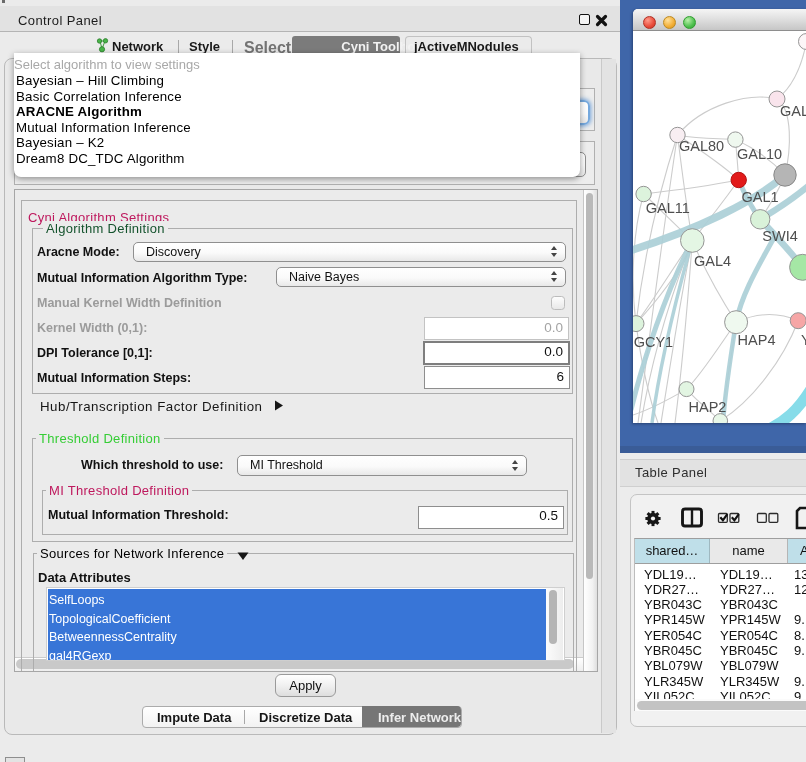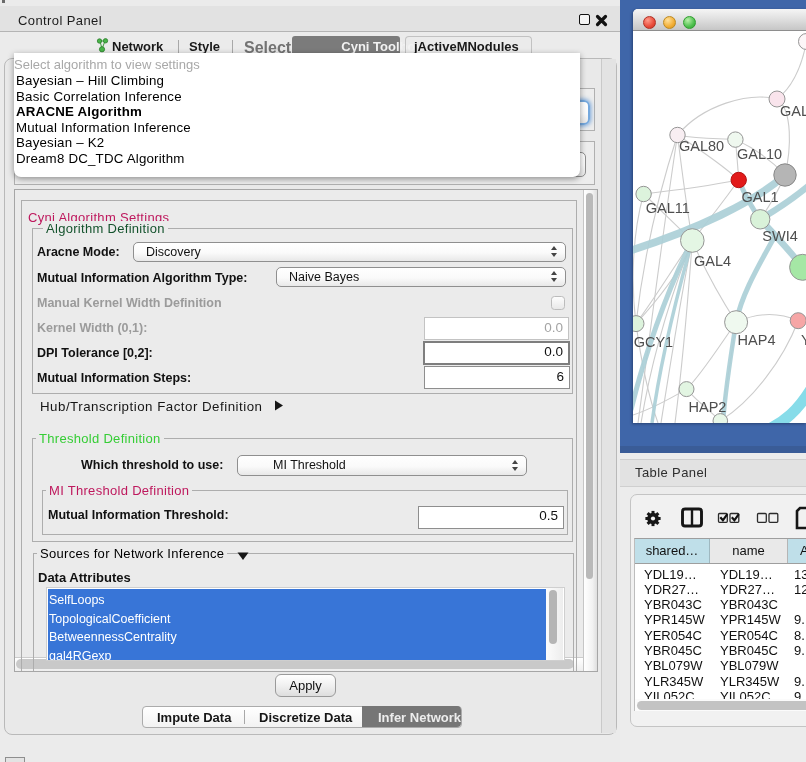--- a/index.html
+++ b/index.html
@@ -219,36 +219,36 @@
   <div class="lbl" style="left:22px;top:81px;">Mutual Information Algorithm Type:</div>
   <div class="combo" style="left:261px;top:77px;width:288px;height:18px;">
         <span class="ct" style="top:1.5px;">Naive Bayes</span>
     <span class="arr arrup" style="right:8px;top:3px;"></span>
         <span class="arr arrdn" style="right:8px;top:10px;"></span>
       </div>
   <div class="lbl" style="left:22px;top:106px;color:#9b9b9b;">Manual Kernel Width Definition</div>
   <div class="ab" style="left:536px;top:106px;width:12px;height:12px;background:linear-gradient(#fdfdfd,#e8e8e8);border:1px solid #bcbcbc;border-radius:3.5px;"></div>
   <div class="lbl" style="left:22px;top:131px;color:#9b9b9b;">Kernel Width (0,1):</div>
   <div class="tfield" style="left:409px;top:127px;width:138px;height:19px;border:1px solid #c3c3c3;color:#a4a4a4;padding:2px 5px 0 0;">0.0</div>
-  <div class="lbl" style="left:22px;top:156px;">DPI Tolerance [0,2]:</div>
+  <div class="lbl" style="left:22px;top:156px;">DPI Tolerance [0,1]:</div>
   <div class="tfield" style="left:408px;top:151px;width:138px;height:19px;border:2px solid #7e7e7e;padding:1px 5px 0 0;">0.0</div>
   <div class="lbl" style="left:22px;top:181px;">Mutual Information Steps:</div>
   <div class="tfield" style="left:409px;top:176px;width:139px;height:19px;border:1px solid #8e8e8e;padding:2px 5px 0 0;">6</div>
 
   <div class="ab" style="left:25px;top:208.5px;font-size:13.3px;letter-spacing:0.5px;color:#161616;white-space:nowrap;">Hub/Transcription Factor Definition</div>
   <svg class="ab" style="left:258px;top:209px;" width="12" height="13" viewBox="0 0 12 13">
         <path d="M2 1.5 L10 6.5 L2 11.5 Z" fill="#161616"></path>
       </svg>
 
   <div class="gbox" style="left:17px;top:248px;width:539px;height:102px;"></div>
   <div class="gtitle" style="left:21px;top:240.5px;color:#35cd35;">Threshold Definition</div>
 
   <div class="lbl" style="left:66px;top:268px;">Which threshold to use:</div>
   <div class="combo" style="left:222px;top:265px;width:288px;height:19px;">
-        <span class="ct" style="top:2px;margin-left:23px;">MI Threshold</span>
+        <span class="ct" style="top:2px;">MI Threshold</span>
     <span class="arr arrup" style="right:8px;top:3.5px;"></span>
         <span class="arr arrdn" style="right:8px;top:10.5px;"></span>
       </div>
 
   <div class="gbox" style="left:27px;top:300px;width:524px;height:43px;"></div>
   <div class="gtitle" style="left:31px;top:292.5px;color:#be185d;">MI Threshold Definition</div>
   <div class="lbl" style="left:33px;top:318px;">Mutual Information Threshold:</div>
   <div class="tfield" style="left:403px;top:316px;width:139px;height:18px;border:1px solid #8e8e8e;padding:1px 5px 2px 0;">0.5</div>
 
   <div class="gbox" style="left:18px;top:363px;width:539px;height:130px;border-bottom:none;"></div>

